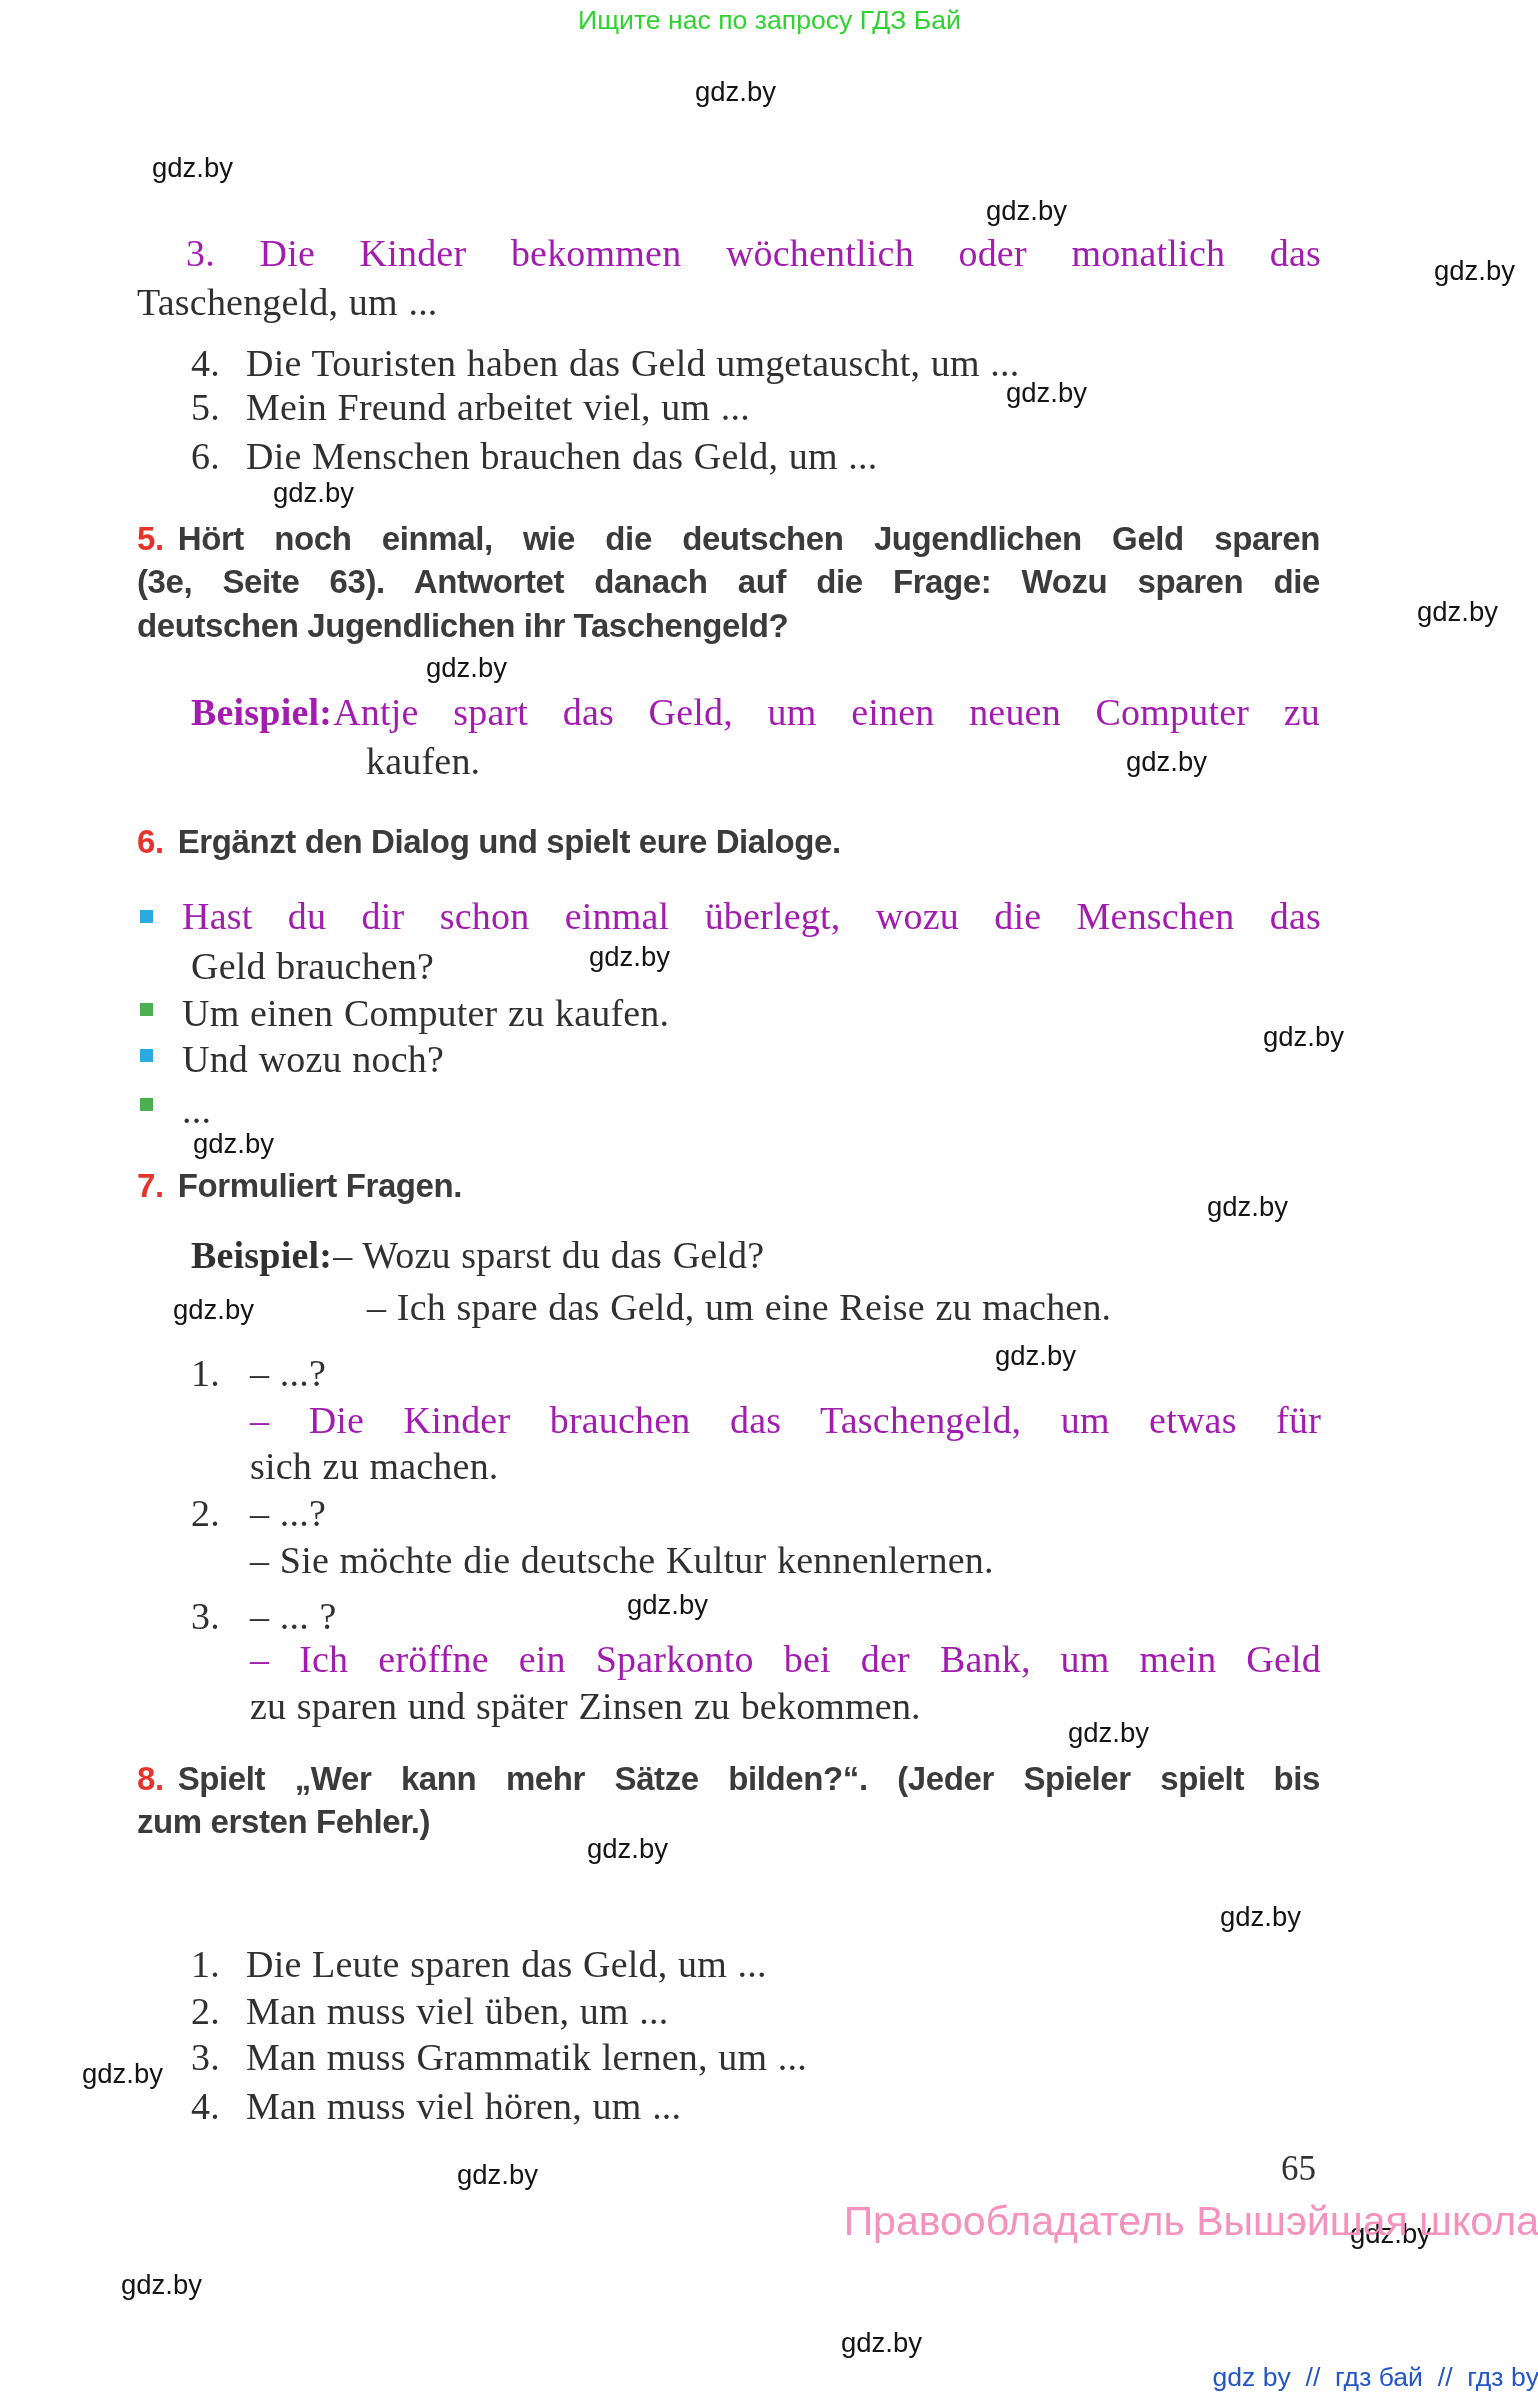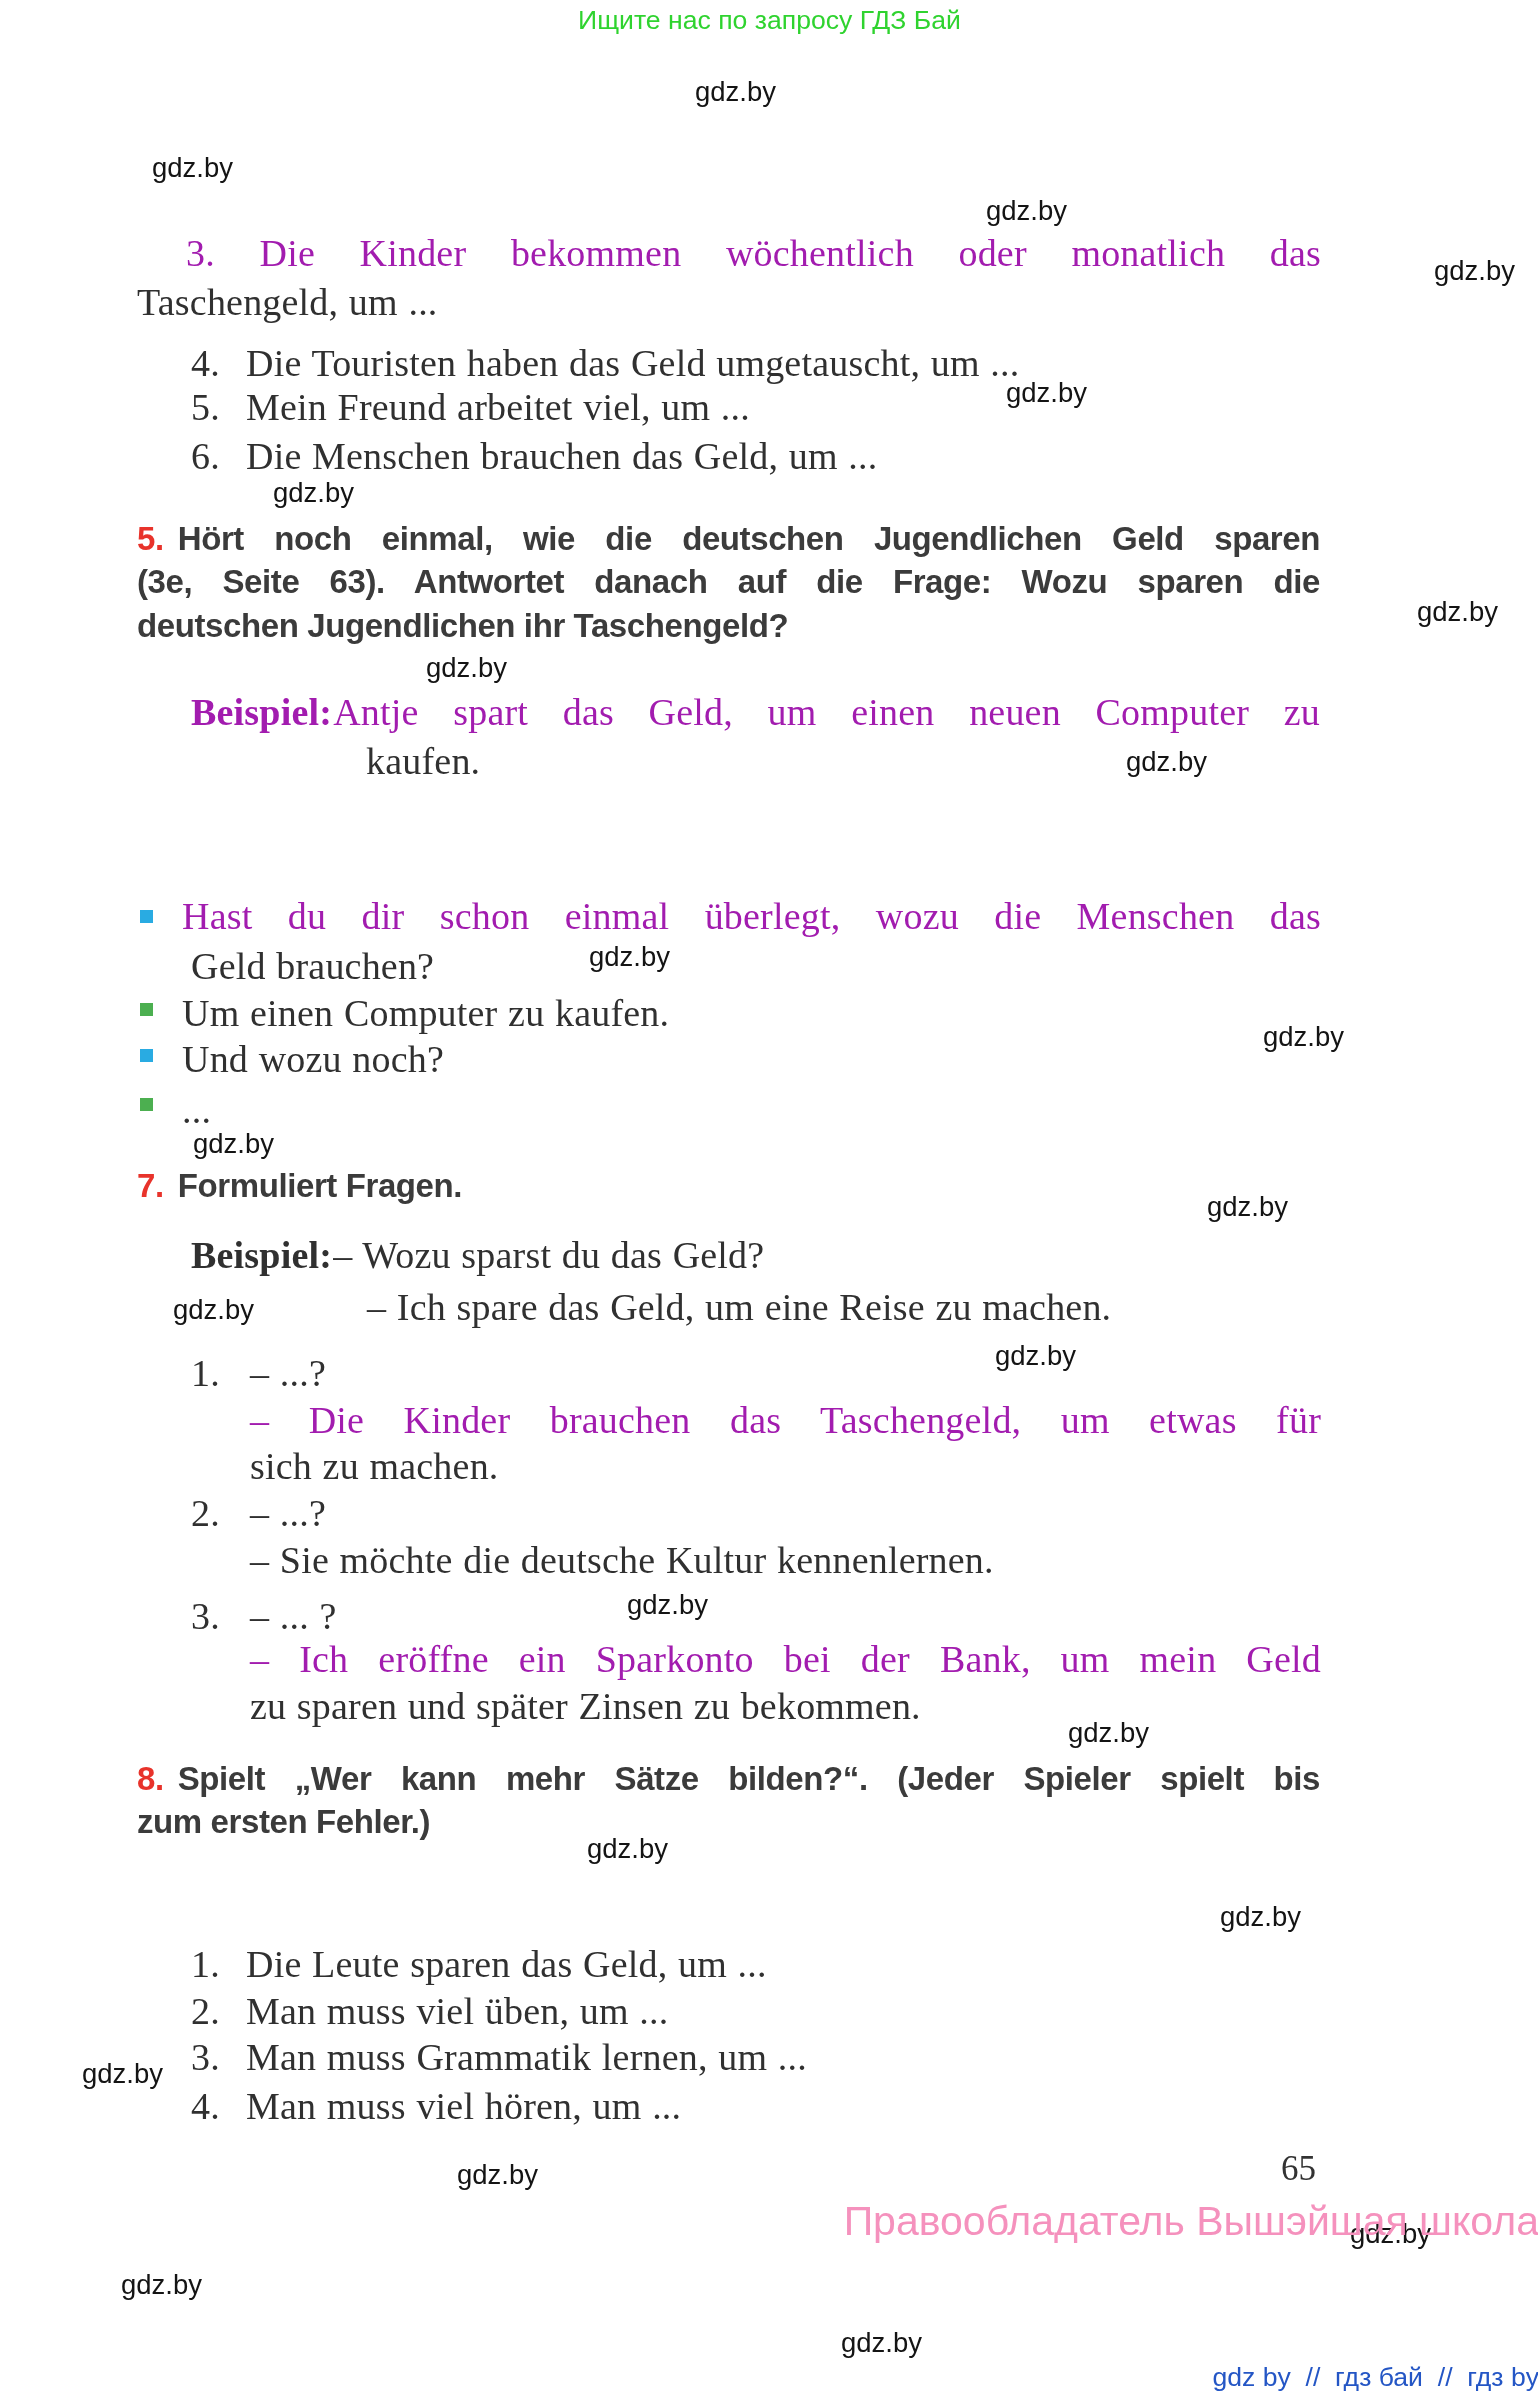--- a/index.html
+++ b/index.html
@@ -67,20 +67,21 @@
   <div class="t" style="left:191px;top:340px"><span class="num">4.</span><span>Die Touristen haben das Geld umgetauscht, um ...</span></div>
   <div class="t" style="left:191px;top:384px"><span class="num">5.</span><span>Mein Freund arbeitet viel, um ...</span></div>
   <div class="t" style="left:191px;top:433px"><span class="num">6.</span><span>Die Menschen brauchen das Geld, um ...</span></div>
 
   <div class="j hd" style="left:137px;top:517px;width:1183px"><span class="rednum">5.</span><span>Hört noch einmal, wie die deutschen Jugendlichen Geld sparen</span></div>
   <div class="j hd" style="left:137px;top:560px;width:1183px">(3e, Seite 63). Antwortet danach auf die Frage: Wozu sparen die</div>
   <div class="t hd" style="left:137px;top:604px">deutschen Jugendlichen ihr Taschengeld?</div>
   <div class="j" style="left:191px;top:689px;width:1129px"><span class="bsp">Beispiel:</span><span>Antje spart das Geld, um einen neuen Computer zu</span></div>
   <div class="t" style="left:366px;top:738px">kaufen.</div>
 
+  <div class="t hd" style="left:137px;top:820px"><span class="rednum">6.</span><span>Ergänzt den Dialog und spielt eure Dialoge.</span></div>
 
   <span class="sq cyan" style="left:140px;top:910px"></span>
   <div class="j" style="left:182px;top:893px;width:1139px">Hast du dir schon einmal überlegt, wozu die Menschen das</div>
   <div class="t" style="left:191px;top:943px">Geld brauchen?</div>
   <span class="sq green" style="left:140px;top:1003px"></span>
   <div class="t" style="left:182px;top:990px">Um einen Computer zu kaufen.</div>
   <span class="sq cyan" style="left:140px;top:1049px"></span>
   <div class="t" style="left:182px;top:1036px">Und wozu noch?</div>
   <span class="sq green" style="left:140px;top:1098px"></span>
   <div class="t" style="left:182px;top:1087px">...</div>

